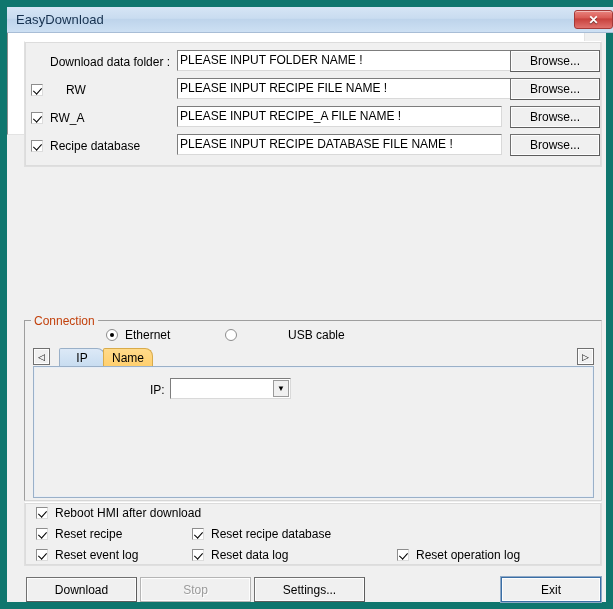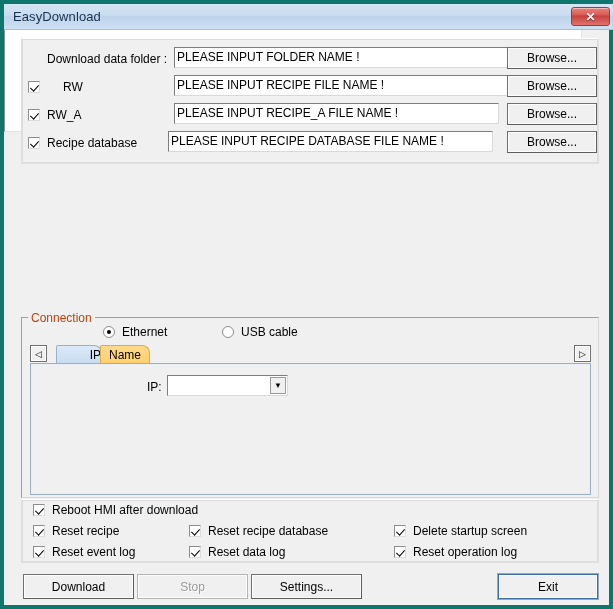--- a/index.html
+++ b/index.html
@@ -8,21 +8,21 @@
     background:#f0f0f0;
     font-family:"Liberation Sans", sans-serif;
     font-size:12px;
     color:#000;
     overflow:hidden;
     -webkit-font-smoothing:none;
   }
   .window{
     position:absolute;left:0;top:0;width:613px;height:609px;
     box-sizing:border-box;
-    border:4px solid #0f766e;
+    border:7px solid #0f766e;
     background:#f0f0f0;
   }
   
   .titlebar{
     position:absolute;left:0;top:0;width:611px;height:26px;
     background:linear-gradient(to bottom,#d6e5f5 0%,#c9dcf0 45%,#bed4eb 50%,#cde0f3 100%);
     border-bottom:1px solid #a8bdd6;
     box-sizing:border-box;
   }
   .title-text{
@@ -142,21 +142,21 @@
   .tab{
     position:absolute;height:19px;
     box-sizing:border-box;
     display:flex;align-items:center;justify-content:center;
     font-size:12px;color:#000;cursor:pointer;
     border:1px solid #9ab0c8;
     border-bottom:none;
     border-radius:2px 8px 0 0;
     user-select:none;
   }
-  .tab.sel{background:linear-gradient(to bottom,#dce9f7,#c7dcf0);justify-content:flex-end;}
+  .tab.sel{background:linear-gradient(to bottom,#dce9f7,#c7dcf0);}
   .tab.alt{background:linear-gradient(to bottom,#ffda8a,#ffcf6d);border-color:#d9ab4a;align-items:center;}
   .arrowbtn{
     position:absolute;width:17px;height:17px;
     box-sizing:border-box;
     background:#f0f0f0;
     border:1px solid #707070;
     box-shadow:inset 0 0 0 1px #fdfdfd;
     display:flex;align-items:center;justify-content:center;
     font-size:9px;color:#000;cursor:pointer;
   }
@@ -215,35 +215,35 @@
     <span class="box checked"></span>
     <span>RW_A</span>
   </div>
   <div class="tfield" style="left:170px;top:99px;width:325px;">PLEASE INPUT RECIPE_A FILE NAME !</div>
   <div class="btn" style="left:503px;top:99px;width:90px;height:22px;">Browse...</div>
 
   <div class="cb" style="left:24px;top:132px;">
     <span class="box checked"></span>
     <span>Recipe database</span>
   </div>
-  <div class="tfield" style="left:164px;top:127px;width:325px;">PLEASE INPUT RECIPE DATABASE FILE NAME !</div>
+  <div class="tfield" style="left:170px;top:127px;width:325px;">PLEASE INPUT RECIPE DATABASE FILE NAME !</div>
   <div class="btn" style="left:503px;top:127px;width:90px;height:22px;">Browse...</div>
 
   <div class="sunken" style="left:17px;top:173px;width:578px;height:128px;">
     <div style="padding:3px;font-size:12px;white-space:pre-wrap;"></div>
   </div>
 
   <div class="group" style="left:17px;top:313px;width:578px;height:181px;"></div>
   <div class="group-title" style="left:24px;top:307px;">Connection</div>
 
   <div class="rb" style="left:99px;top:321px;">
     <span class="circ on"></span>
     <span>Ethernet</span>
   </div>
-  <div class="rb" style="left:218px;top:321px;">
+  <div class="rb" style="left:218px;top:321px;gap:44px;">
     <span class="circ"></span>
     <span>USB cable</span>
   </div>
 
   <div class="arrowbtn" style="left:26px;top:341px;">
     <span>◁</span>
   </div>
   <div class="tab sel" style="left:52px;top:341px;width:46px;">
     <span>IP</span>
   </div>
@@ -270,24 +270,20 @@
   </div>
 
   <div class="cb" style="left:29px;top:520px;">
     <span class="box checked"></span>
     <span>Reset recipe</span>
   </div>
   <div class="cb" style="left:185px;top:520px;">
     <span class="box checked"></span>
     <span>Reset recipe database</span>
   </div>
-  <div class="cb" style="left:390px;top:520px;">
-    <span class="box checked"></span>
-    <span>Delete startup screen</span>
-  </div>
 
   <div class="cb" style="left:29px;top:541px;">
     <span class="box checked"></span>
     <span>Reset event log</span>
   </div>
   <div class="cb" style="left:185px;top:541px;">
     <span class="box checked"></span>
     <span>Reset data log</span>
   </div>
   <div class="cb" style="left:390px;top:541px;">

